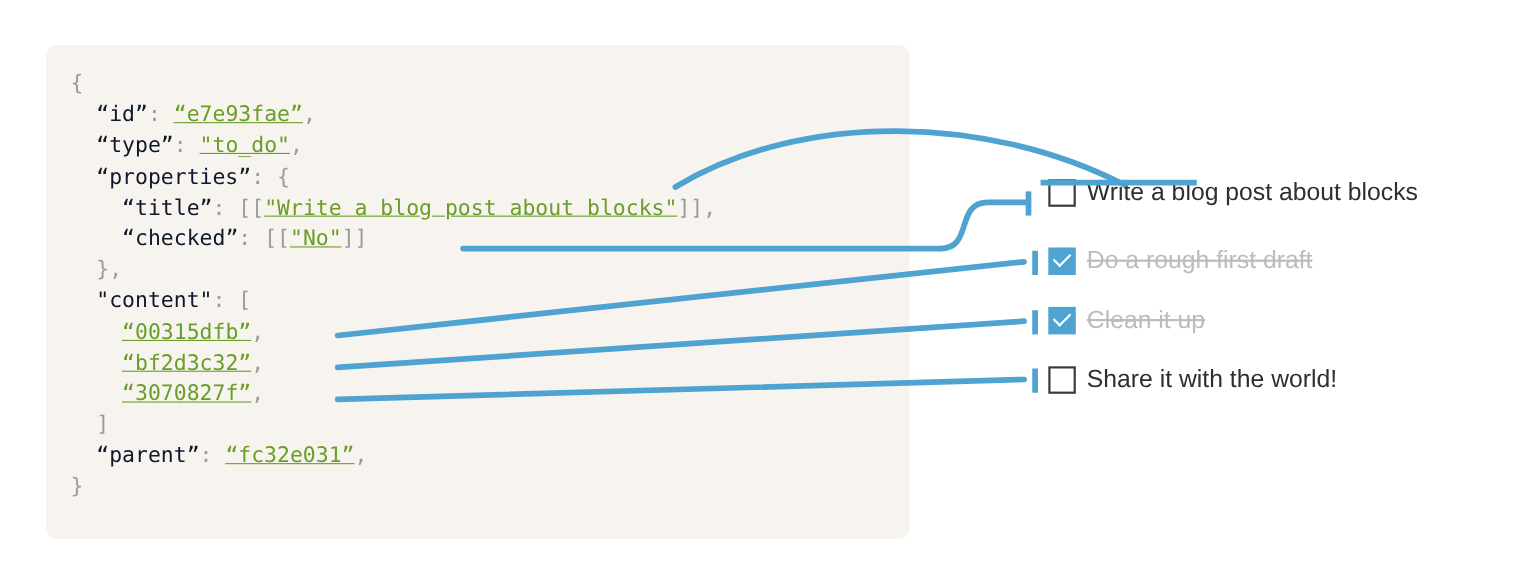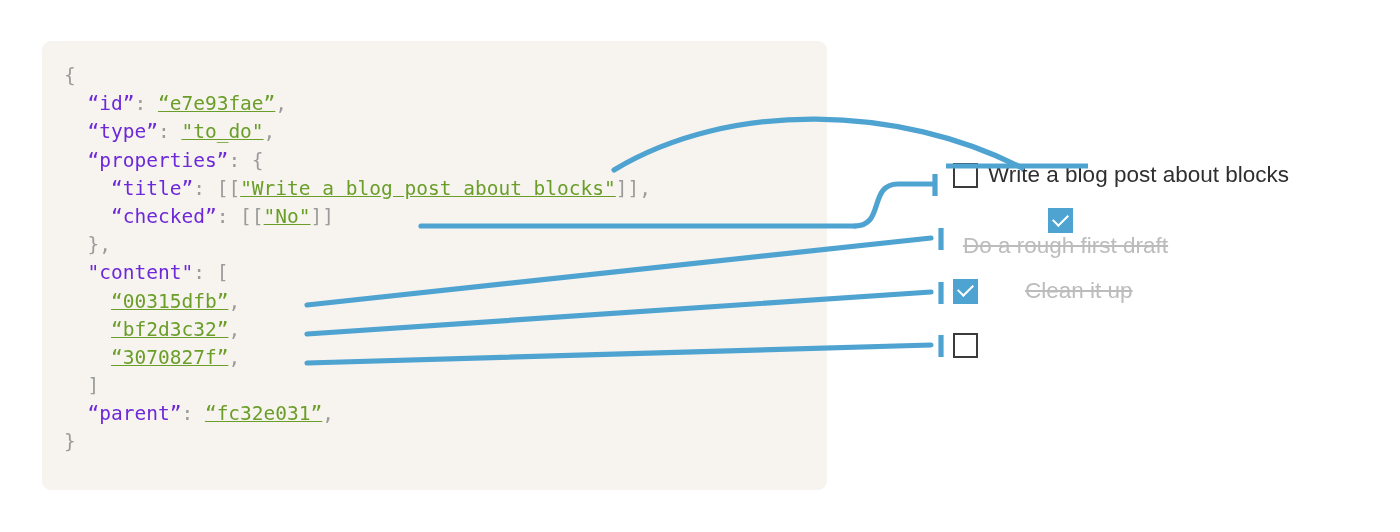--- a/index.html
+++ b/index.html
@@ -36,21 +36,21 @@
     left: 22px;
     top: 21px;
     font-family: "DejaVu Sans Mono", "Liberation Mono", monospace;
     font-size: 19.5px;
     line-height: 28.2px;
     white-space: pre;
     color: #8a8a8a;
     letter-spacing: 0px;
   }
   #code-block .ln { display: block; height: 28.2px; }
-  .k  { color: #6d28d9; }   
+  .k  { color: #0f172a; }   
   .s  { color: #6a9e29; text-decoration: underline; }   
   .p  { color: #9b9b9b; }   
 
   
   #todo-list {
     position: absolute;
     left: 953px;
     top: 160px;
     width: 430px;
   }
@@ -117,30 +117,31 @@
 
   <div id="code-panel">
     <div id="code-block"><span class="ln"><span class="p">{</span></span><span class="ln"><span class="p">  </span><span class="k">“id”</span><span class="p">: </span><span class="s">“e7e93fae”</span><span class="p">,</span></span><span class="ln"><span class="p">  </span><span class="k">“type”</span><span class="p">: </span><span class="s">"to_do"</span><span class="p">,</span></span><span class="ln"><span class="p">  </span><span class="k">“properties”</span><span class="p">: {</span></span><span class="ln"><span class="p">    </span><span class="k">“title”</span><span class="p">: [[</span><span class="s">"Write a blog post about blocks"</span><span class="p">]],</span></span><span class="ln"><span class="p">    </span><span class="k">“checked”</span><span class="p">: [[</span><span class="s">"No"</span><span class="p">]]</span></span><span class="ln"><span class="p">  },</span></span><span class="ln"><span class="p">  </span><span class="k">"content"</span><span class="p">: [</span></span><span class="ln"><span class="p">    </span><span class="s">“00315dfb”</span><span class="p">,</span></span><span class="ln"><span class="p">    </span><span class="s">“bf2d3c32”</span><span class="p">,</span></span><span class="ln"><span class="p">    </span><span class="s">“3070827f”</span><span class="p">,</span></span><span class="ln"><span class="p">  ]</span></span><span class="ln"><span class="p">  </span><span class="k">“parent”</span><span class="p">: </span><span class="s">“fc32e031”</span><span class="p">,</span></span><span class="ln"><span class="p">}</span></span></div>
   </div>
 
   <div id="todo-list">
       <div class="todo-row" style="top: 0px;">
         <div class="cb off"></div>
         <div class="todo-label">Write a blog post about blocks</div>
       </div>
-      <div class="todo-row" style="top: 48px; flex-direction: column;">
+      <div class="todo-row" style="top: 62px;">
         <div class="cb on"></div>
         <div class="todo-label done">Do a rough first draft</div>
       </div>
-      <div class="todo-row" style="top: 116px; gap: 37px;">
+      <div class="todo-row" style="top: 116px;">
         <div class="cb on"></div>
         <div class="todo-label done">Clean it up</div>
       </div>
       <div class="todo-row" style="top: 170px;">
         <div class="cb off"></div>
+        <div class="todo-label">Share it with the world!</div>
       </div>
     </div>
 
   <svg id="wires" viewBox="0 0 1400 532" xmlns="http://www.w3.org/2000/svg">
     <g fill="none" stroke="#4fa3d1" stroke-width="5.2" stroke-linecap="round">
 
       <path d="M 614 170 C 730 100 900 105 1022 168" stroke-linecap="round"></path>
       <path d="M 946 166 L 1088 166" stroke-linecap="butt"></path>
 
       <path d="M 421 226 L 855 226" stroke-linecap="round"></path>

